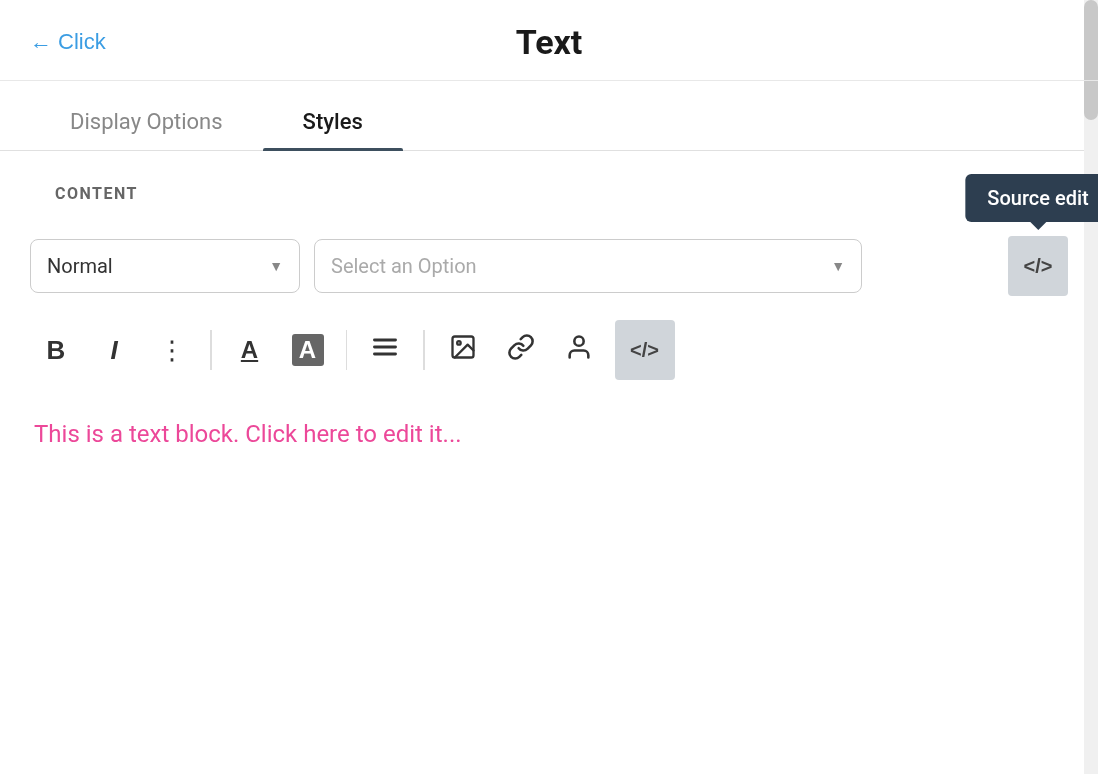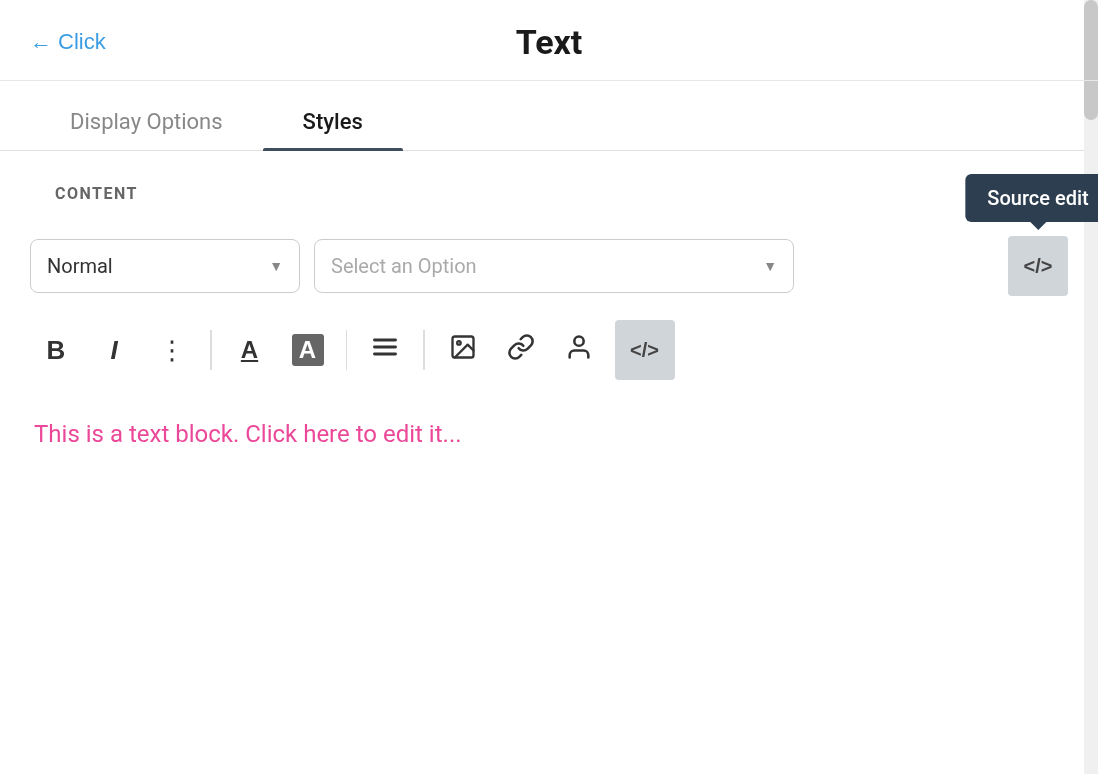--- a/index.html
+++ b/index.html
@@ -153,21 +153,21 @@
       font-size: 20px;
       color: #333;
       text-align: center;
     }
 
     .dropdown-small {
       width: 270px;
     }
 
     .dropdown-large {
-      width: 480px;
+      width: 548px;
     }
 
     .dropdown-placeholder {
       color: #aaa;
     }
 
     .dropdown-arrow {
       color: #888;
       font-size: 14px;
       margin-left: 10px;

